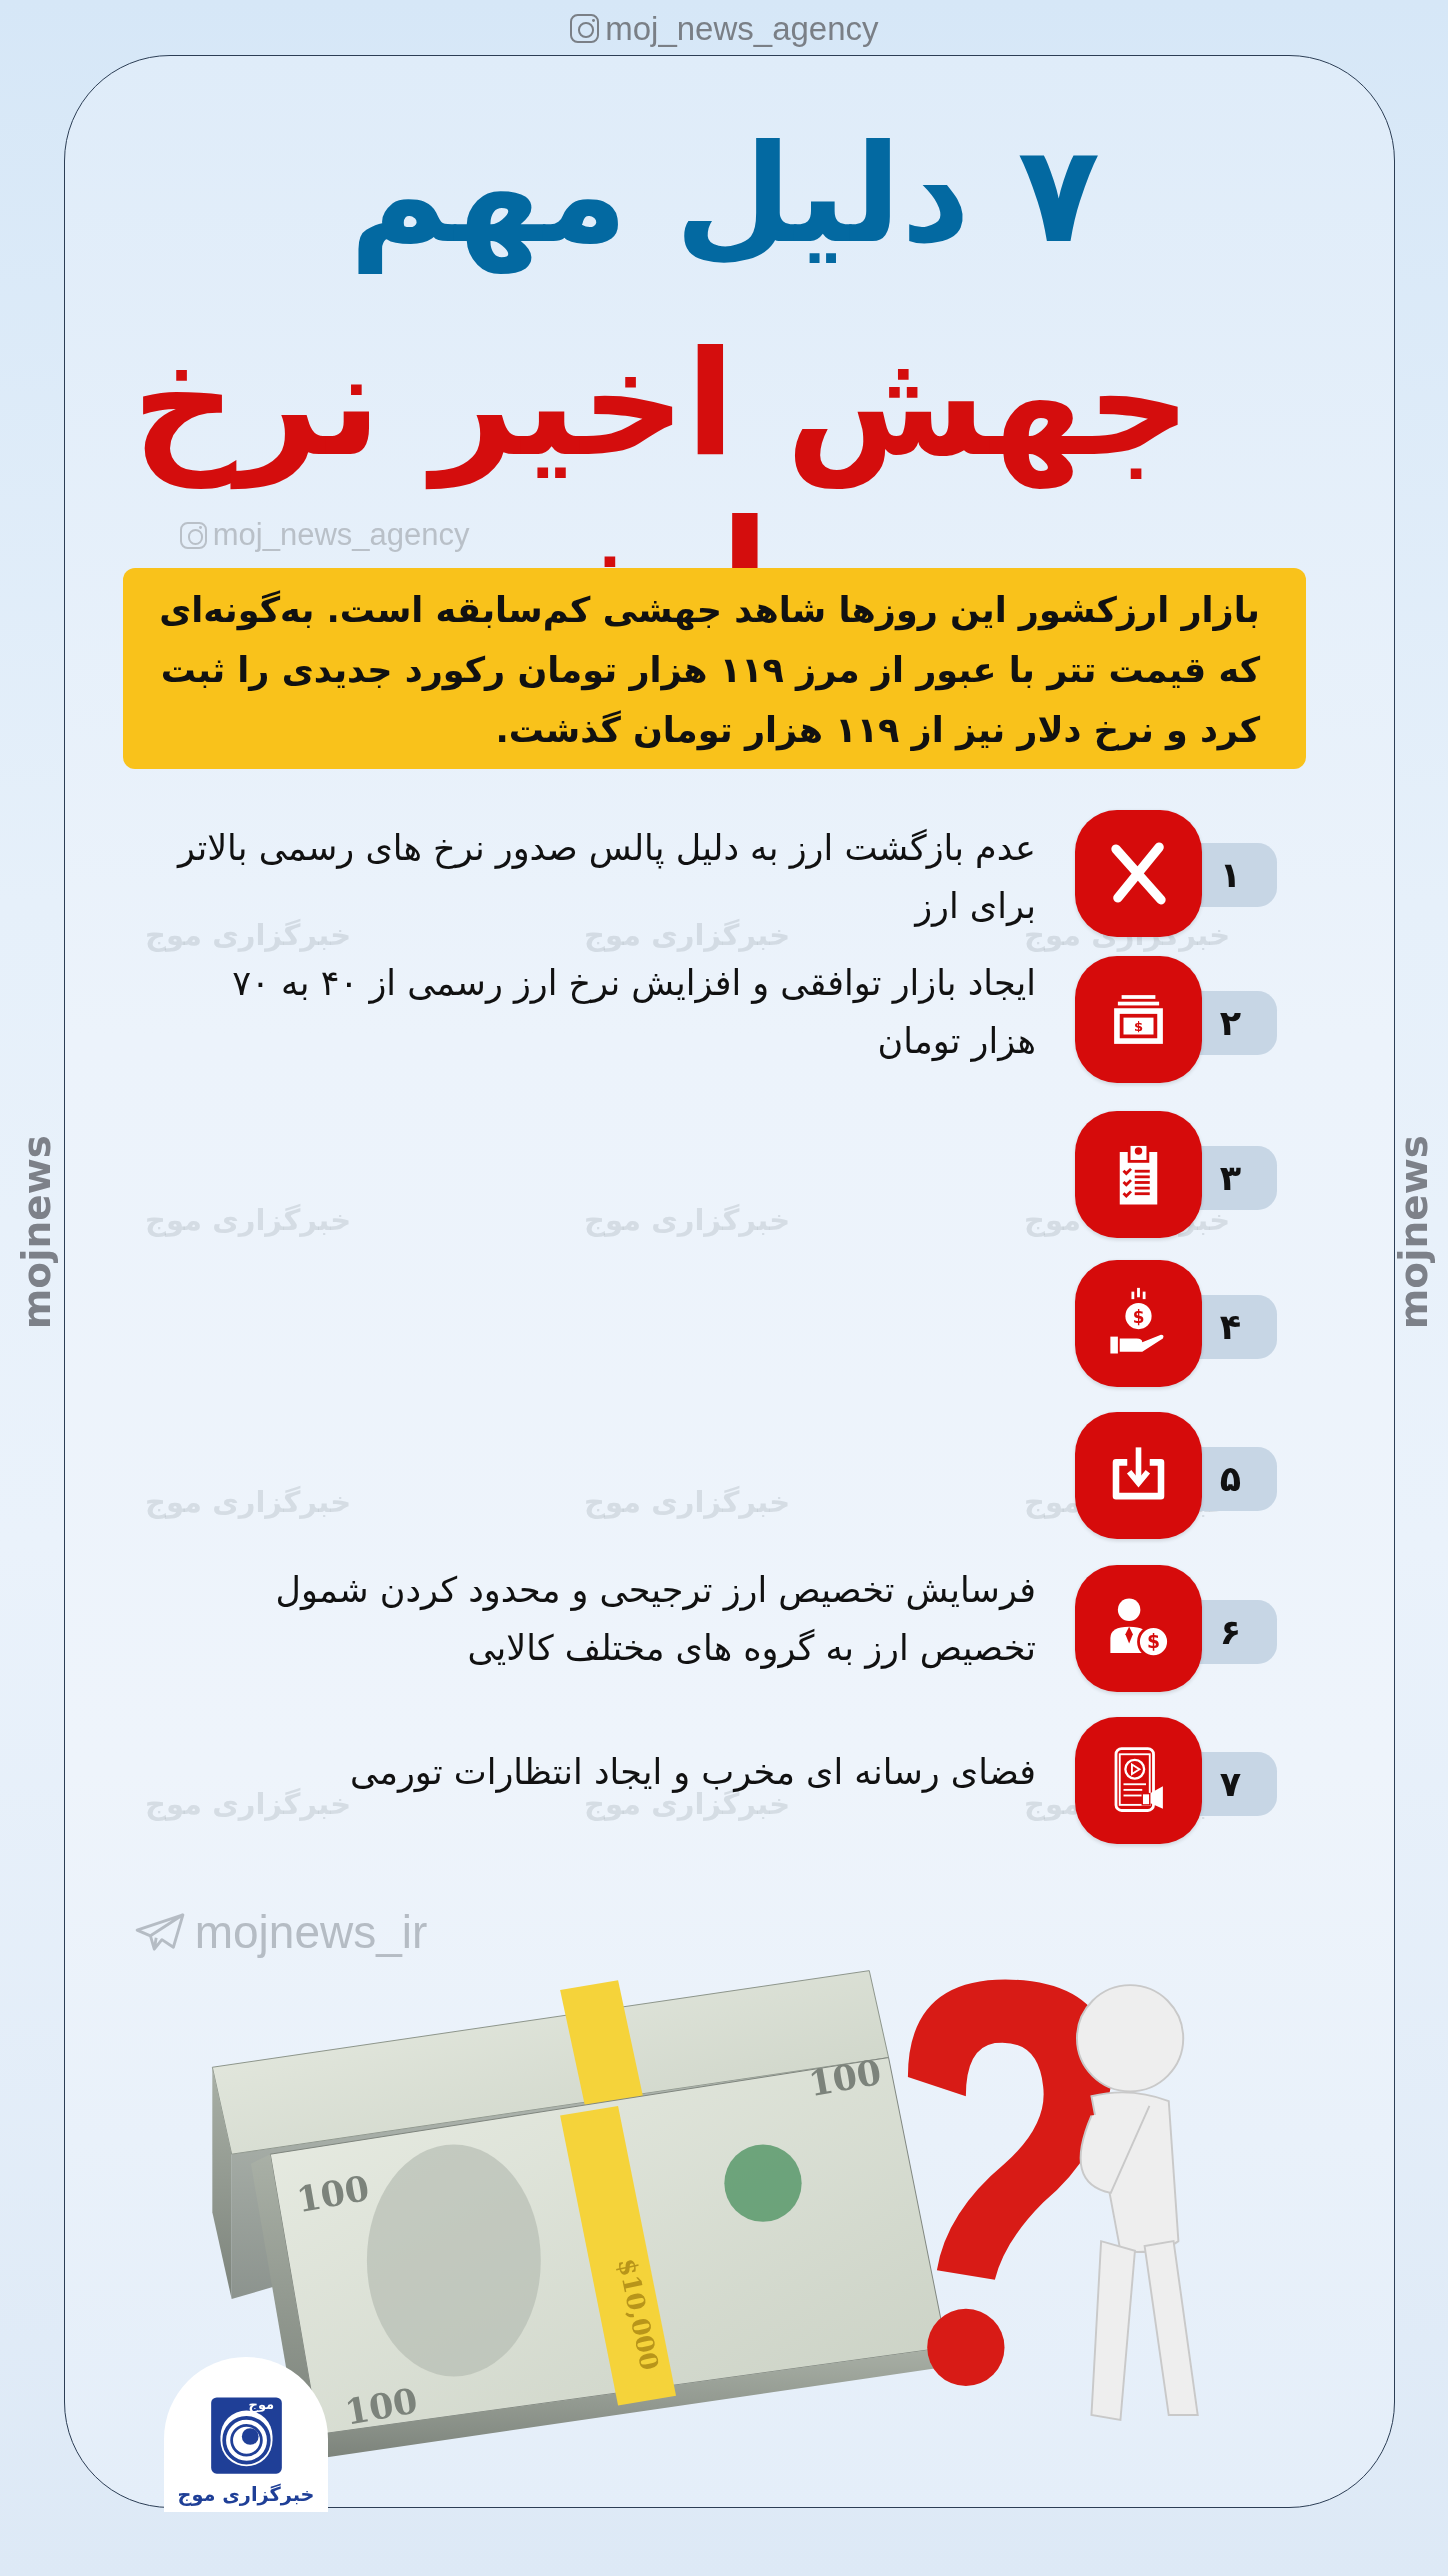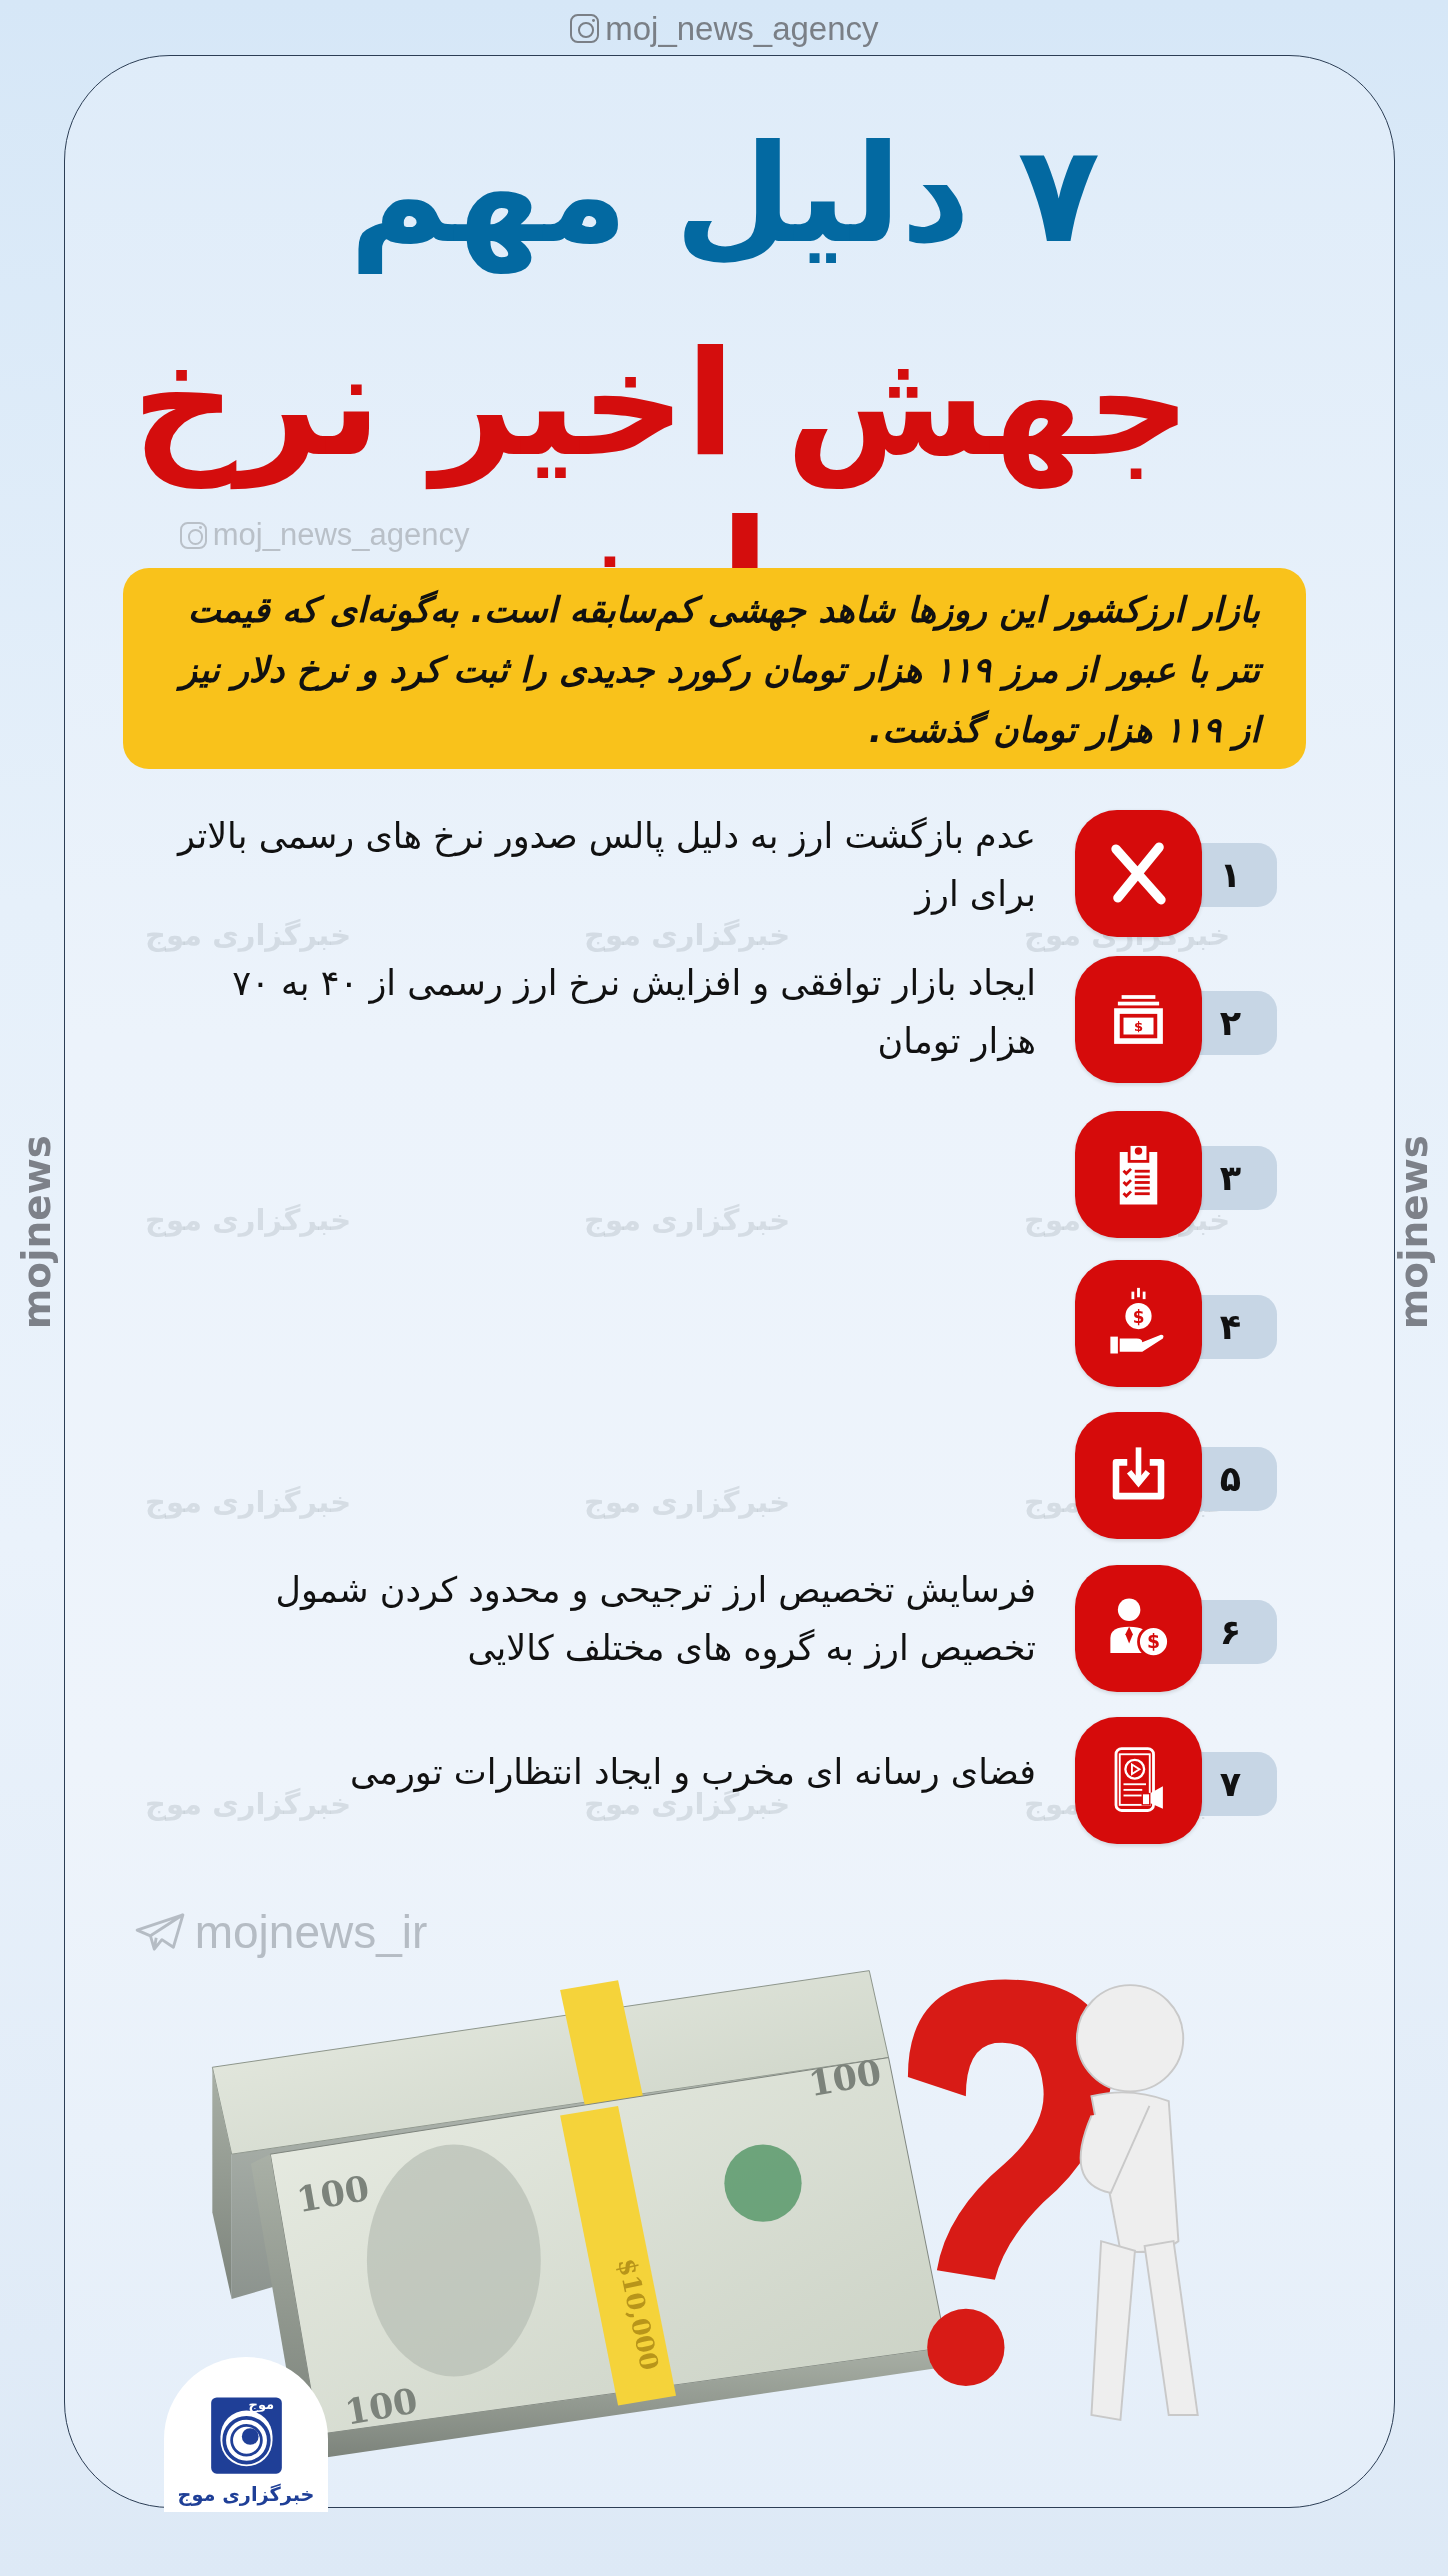--- a/index.html
+++ b/index.html
@@ -46,23 +46,23 @@
   .handle-inner {
     position: absolute; top: 517px; left: 180px; font-family: "Liberation Sans", sans-serif;
     font-size: 31px; color: #b9c0c8; display: flex; align-items: center; gap: 5.8px;
   }
   .handle-inner .ig-icon { border-color: #b9c0c8; width: 27px; height: 27px; }
   .handle-inner .ig-icon::before { border-color: #b9c0c8; }
   .handle-inner .ig-icon::after { background: #b9c0c8; }
 
   .intro {
     position: absolute; left: 123px; top: 568px; width: 1183px; height: 201px;
-    background: #f9c21b; border-radius: 26px;
+    background: #f9c21b; border-radius: 12px;
     direction: rtl; text-align: right; padding: 11.6px 46px 0 29px;
-    font-family: "DejaVu Sans", sans-serif; font-weight: bold; font-size: 35px; line-height: 60px; color: #111; font-style: italic;
+    font-family: "DejaVu Sans", sans-serif; font-weight: bold; font-size: 35px; line-height: 60px; color: #111;
   }
 
   .reasons { position: absolute; left: 0; top: 0; width: 1449px; }
   .reason { position: absolute; left: 0; width: 1449px; height: 145px; }
   .num-tab {
     position: absolute; left: 1184px; width: 93px; height: 64px;
     background: #c7d6e5; border-radius: 0 19.3px 19.3px 0;
     display: flex; align-items: center; justify-content: center;
     font-family: "DejaVu Sans", sans-serif; font-weight: bold; font-size: 35px; color: #111;
   }
@@ -137,21 +137,21 @@
 
 <div class="reasons">
 
   <div class="reason" style="top:807px;">
     <div class="num-tab" style="top:36px;">۱</div>
     <div class="icon-box" style="top:2.9px;">
       <svg viewBox="0 0 80 80">
           <path d="M16 14 L64 68 M62 12 L18 66" stroke="#fff" stroke-width="10" stroke-linecap="round"></path>
         </svg>
     </div>
-    <div class="reason-text" style="top:0px;">عدم بازگشت ارز به دلیل پالس صدور نرخ های رسمی بالاتر برای ارز</div>
+    <div class="reason-text" style="top:12px;">عدم بازگشت ارز به دلیل پالس صدور نرخ های رسمی بالاتر برای ارز</div>
   </div>
 
   <div class="reason" style="top:956px;">
     <div class="num-tab" style="top:35px;">۲</div>
     <div class="icon-box" style="top:0px;">
       <svg viewBox="0 0 80 80">
         <rect x="22" y="14" width="36" height="4" fill="#fff"></rect>
         <rect x="18" y="21" width="44" height="4" fill="#fff"></rect>
         <rect x="14" y="28" width="52" height="38" fill="#fff"></rect>
         <rect x="20" y="34" width="40" height="26" fill="#d60b0b"></rect>

